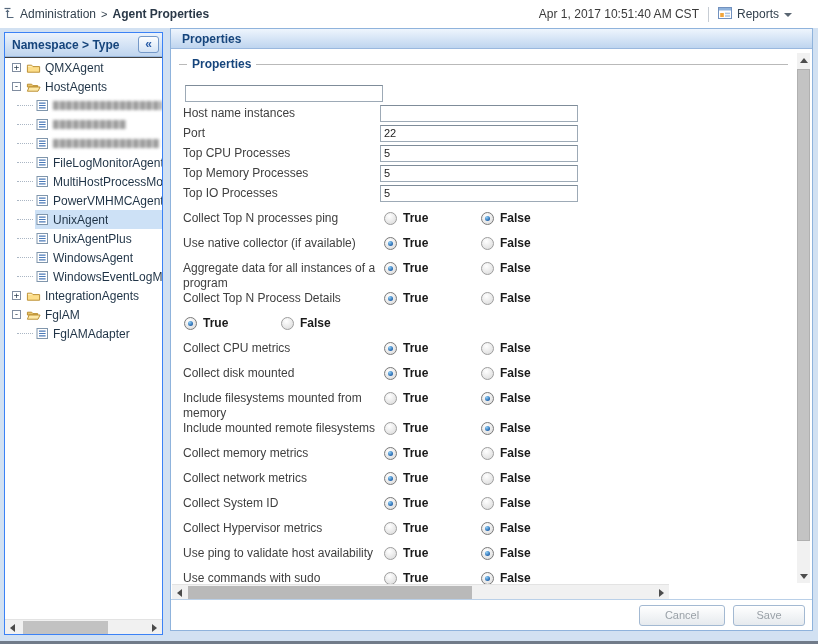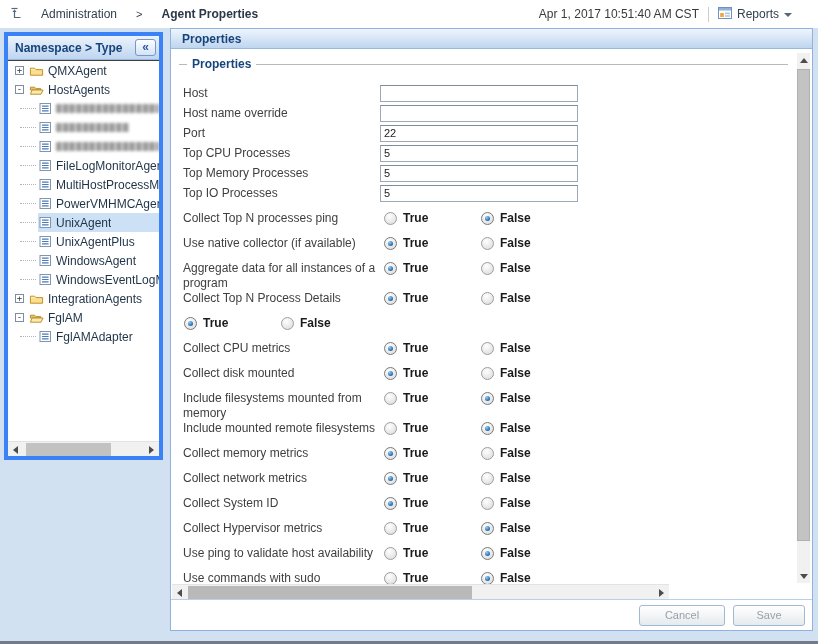--- a/index.html
+++ b/index.html
@@ -2,34 +2,34 @@
 <html><head>
 <meta charset="utf-8">
 <style>
   * { margin:0; padding:0; box-sizing:border-box; }
   html,body { background:#e8e8e8; }
   body { font-family:"Liberation Sans", sans-serif; }
   .app { position:relative; width:818px; height:644px; background:#fff; overflow:hidden; }
 
   
   .topbar { position:absolute; left:0; top:0; width:818px; height:28px; background:#fff; display:flex; align-items:center; }
-  .crumbs { display:flex; align-items:center; gap:19px; padding-left:10px; font-size:12px; color:#33414e; }
+  .crumbs { display:flex; align-items:center; gap:5px; padding-left:3px; font-size:12px; color:#33414e; }
   .crumb-link { color:#33414e; cursor:pointer; }
   .crumb-sep { color:#33414e; font-size:11px; }
   .crumb-current { font-weight:bold; color:#2a3847; }
   .topbar-right { margin-left:auto; display:flex; align-items:center; gap:9px; padding-right:26px; font-size:12px; color:#3a3a3a; }
   .vsep { width:1px; height:15px; background:#c7cdd4; }
   .reports { display:flex; align-items:center; gap:5px; color:#33414e; cursor:pointer; }
   .caret-down { width:0; height:0; border-left:4px solid transparent; border-right:4px solid transparent; border-top:4px solid #5a6672; margin-top:2px; }
 
   
   .workspace { position:absolute; left:0; top:28px; width:818px; height:616px; background:#d2e1f2; border-bottom:3px solid #717b89; }
 
   
-  .sidebar { position:absolute; left:4px; top:4px; width:159px; height:428px; background:#404040; border:4px solid #3b82f6; }
+  .sidebar { position:absolute; left:4px; top:4px; width:159px; height:603px; background:#404040; border:1px solid #3b82f6; }
   .side-header { height:24px; background:linear-gradient(#ecf3fc,#bfd5ef); border-bottom:1px solid #9ab8de; display:flex; align-items:center; font-weight:bold; font-size:12px; color:#16457c; padding:0 3px 0 7px; }
   .collapse-btn { margin-left:auto; width:21px; height:17px; border:1px solid #7498c8; border-radius:3px; background:linear-gradient(#fdfeff,#d4e3f5); color:#2a5da8; font-weight:bold; font-size:12px; line-height:14px; text-align:center; cursor:pointer; }
   .tree { position:absolute; top:25px; left:0; right:0; bottom:15px; overflow:hidden; background:#fff; }
   .tree-row { height:19px; display:flex; align-items:center; font-size:12px; color:#1f3346; white-space:nowrap; overflow:hidden; position:relative; }
   .expander { flex:none; width:9px; height:9px; border:1px solid #808da0; background:#fff; font-size:9px; line-height:7px; text-align:center; color:#2c3e50; margin:0 4px 0 7px; font-family:"DejaVu Sans Mono", monospace; cursor:pointer; }
   .lvl1 { padding-left:30px; }
   .lvl1::before { content:""; position:absolute; left:12px; top:9px; width:16px; border-top:1px dotted #aab6c4; }
   .t-inner { display:flex; align-items:center; flex:1; height:100%; padding-left:1px; min-width:0; }
   .selected .t-inner { background:#cde1f6; }
   .t-icon { flex:none; margin-right:4px; display:flex; align-items:center; }
@@ -318,25 +318,24 @@
     <div class="main">
       <div class="main-header">
         <span>Properties</span>
       </div>
 
       <div class="content">
         <fieldset class="group">
           <legend>Properties</legend>
           <div class="field-rows">
               <div class="field-row">
-    <div class="f-label">Host</div>
     <input class="f-input" type="text" value="" style="">
   </div>
               <div class="field-row">
-    <div class="f-label">Host name override</div>
+    <div class="f-label">Host name instances</div>
     <input class="f-input" type="text" value="" style="">
   </div>
               <div class="field-row">
     <div class="f-label">Port</div>
     <input class="f-input" type="text" value="22" style="">
   </div>
               <div class="field-row">
     <div class="f-label">Top CPU Processes</div>
     <input class="f-input" type="text" value="5" style="">
   </div>

